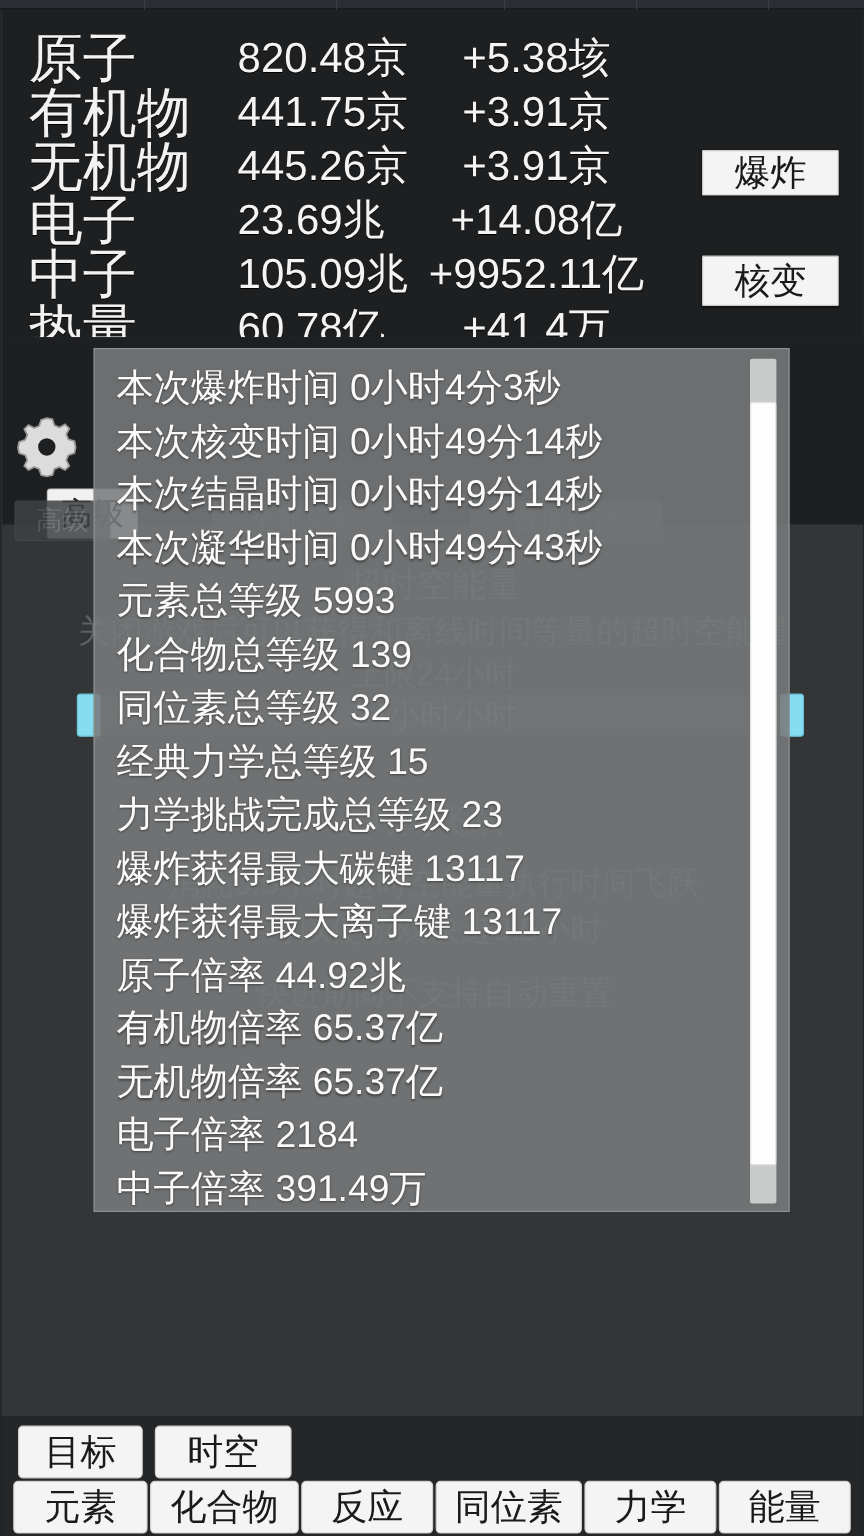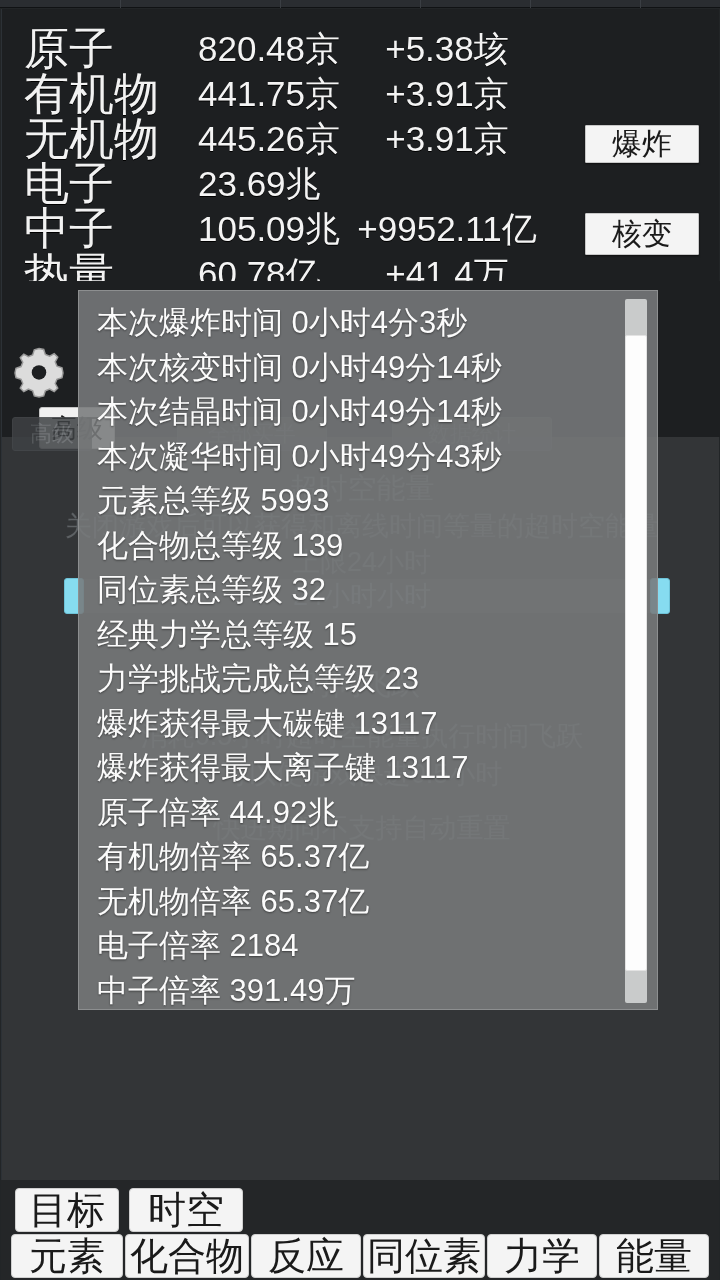--- a/index.html
+++ b/index.html
@@ -156,21 +156,21 @@
 
   
   .nav-area {
     position:absolute; left:1px; bottom:0; width:718px; height:100px;
     background:#242628;
   }
   .navbtn {
     position:absolute;
     background:#f4f4f4; color:#1a1a1a;
     border:1px solid #cfcfcf; border-radius:4px;
-    font-size:38px;
+    font-size:30px;
     display:flex; align-items:center; justify-content:center;
     white-space:nowrap;
   }
   .nav-row1 { top:8px; height:44px; }
   .nav-row2 { top:54px; height:44px; }
 </style>
 </head>
 <body>
 
 <div id="screen">
@@ -199,20 +199,21 @@
 
     <div class="res-row" style="top:108px">
       <span class="res-name">无机物</span>
       <span class="res-amount">445.26京</span>
       <span class="res-rate">+3.91京</span>
     </div>
 
     <div class="res-row" style="top:153px">
       <span class="res-name">电子</span>
       <span class="res-amount">23.69兆</span>
+      <span class="res-rate">+14.08亿</span>
     </div>
 
     <div class="res-row" style="top:198px">
       <span class="res-name">中子</span>
       <span class="res-amount">105.09兆</span>
       <span class="res-rate">+9952.11亿</span>
     </div>
 
     <div class="res-row" style="top:243px">
       <span class="res-name">热量</span>

